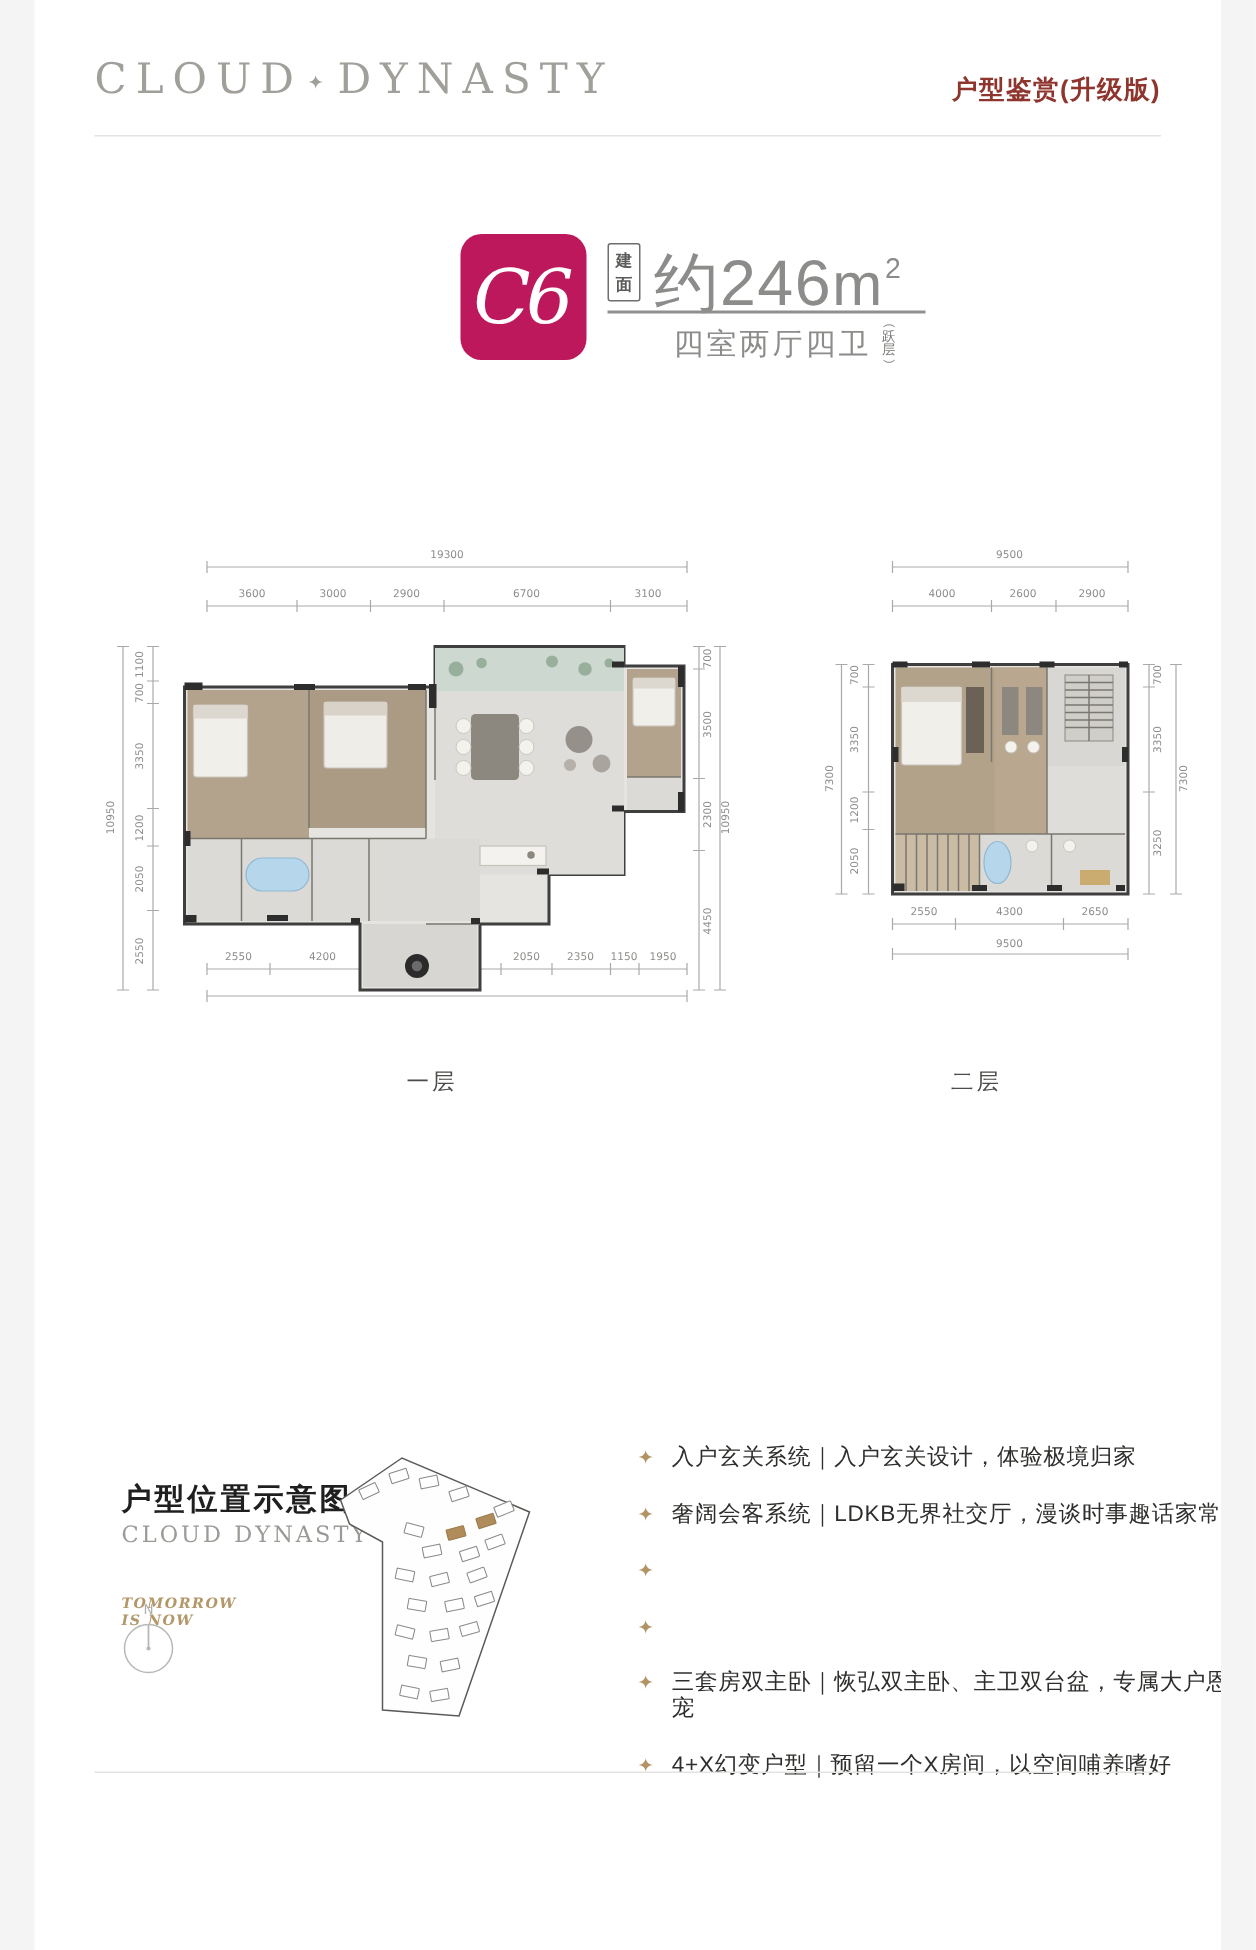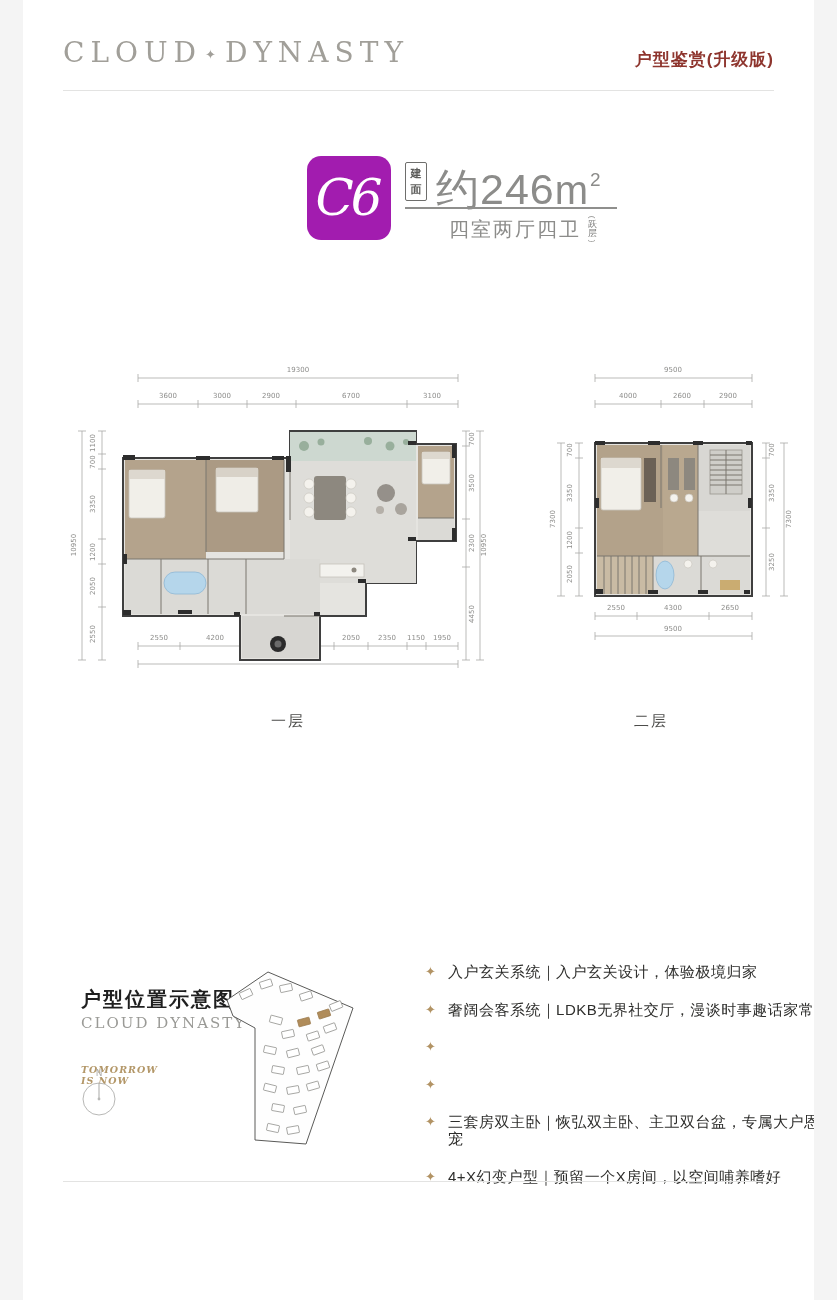--- a/index.html
+++ b/index.html
@@ -6,21 +6,21 @@
   #page{position:relative;width:791px;height:1300px;background:#ffffff;margin:0 auto;overflow:hidden;
         font-family:"Liberation Sans","DejaVu Sans",sans-serif;}
   .abs{position:absolute;}
   
   .logo{left:40px;top:36px;font-family:"DejaVu Serif","Liberation Serif",serif;font-size:28px;
         color:#a19f99;letter-spacing:6px;}
   .logo .sep{font-size:13px;vertical-align:3px;margin:0 3px;}
   .tagline{right:40px;top:48px;font-size:17px;font-weight:bold;color:#8e352e;letter-spacing:1px;}
   .hr{left:40px;right:40px;height:1px;background:#e3e3e2;}
   
-  .c6{left:284px;top:156px;width:84px;height:84px;background:#a21caf;border-radius:14px;
+  .c6{left:284px;top:156px;width:84px;height:84px;background:#be185d;border-radius:14px;
       display:flex;align-items:center;justify-content:center;color:#fff;
       font-family:"DejaVu Serif","Liberation Serif",serif;font-style:italic;font-size:50px;letter-spacing:-3px;padding-right:3px;box-sizing:border-box;}
   .badge-row1{left:382px;top:158px;display:flex;align-items:flex-start;gap:9px;}
   .jm-box{width:20px;border:1.5px solid #6e6e6c;border-radius:2px;display:flex;flex-direction:column;
           align-items:center;padding:3px 0;gap:1px;font-size:11px;color:#5c5c5a;font-weight:bold;margin-top:4px;}
   .area{font-size:43px;color:#8c8c8a;letter-spacing:1px;line-height:44px;}
   .area .unit{font-size:40px;}
   .area sup{font-size:19px;vertical-align:18px;margin-left:1px;}
   .badge-div{left:382px;top:207px;width:212px;height:2px;background:#8f8f8d;}
   .badge-row2{left:382px;top:214px;display:flex;align-items:center;gap:7px;}

